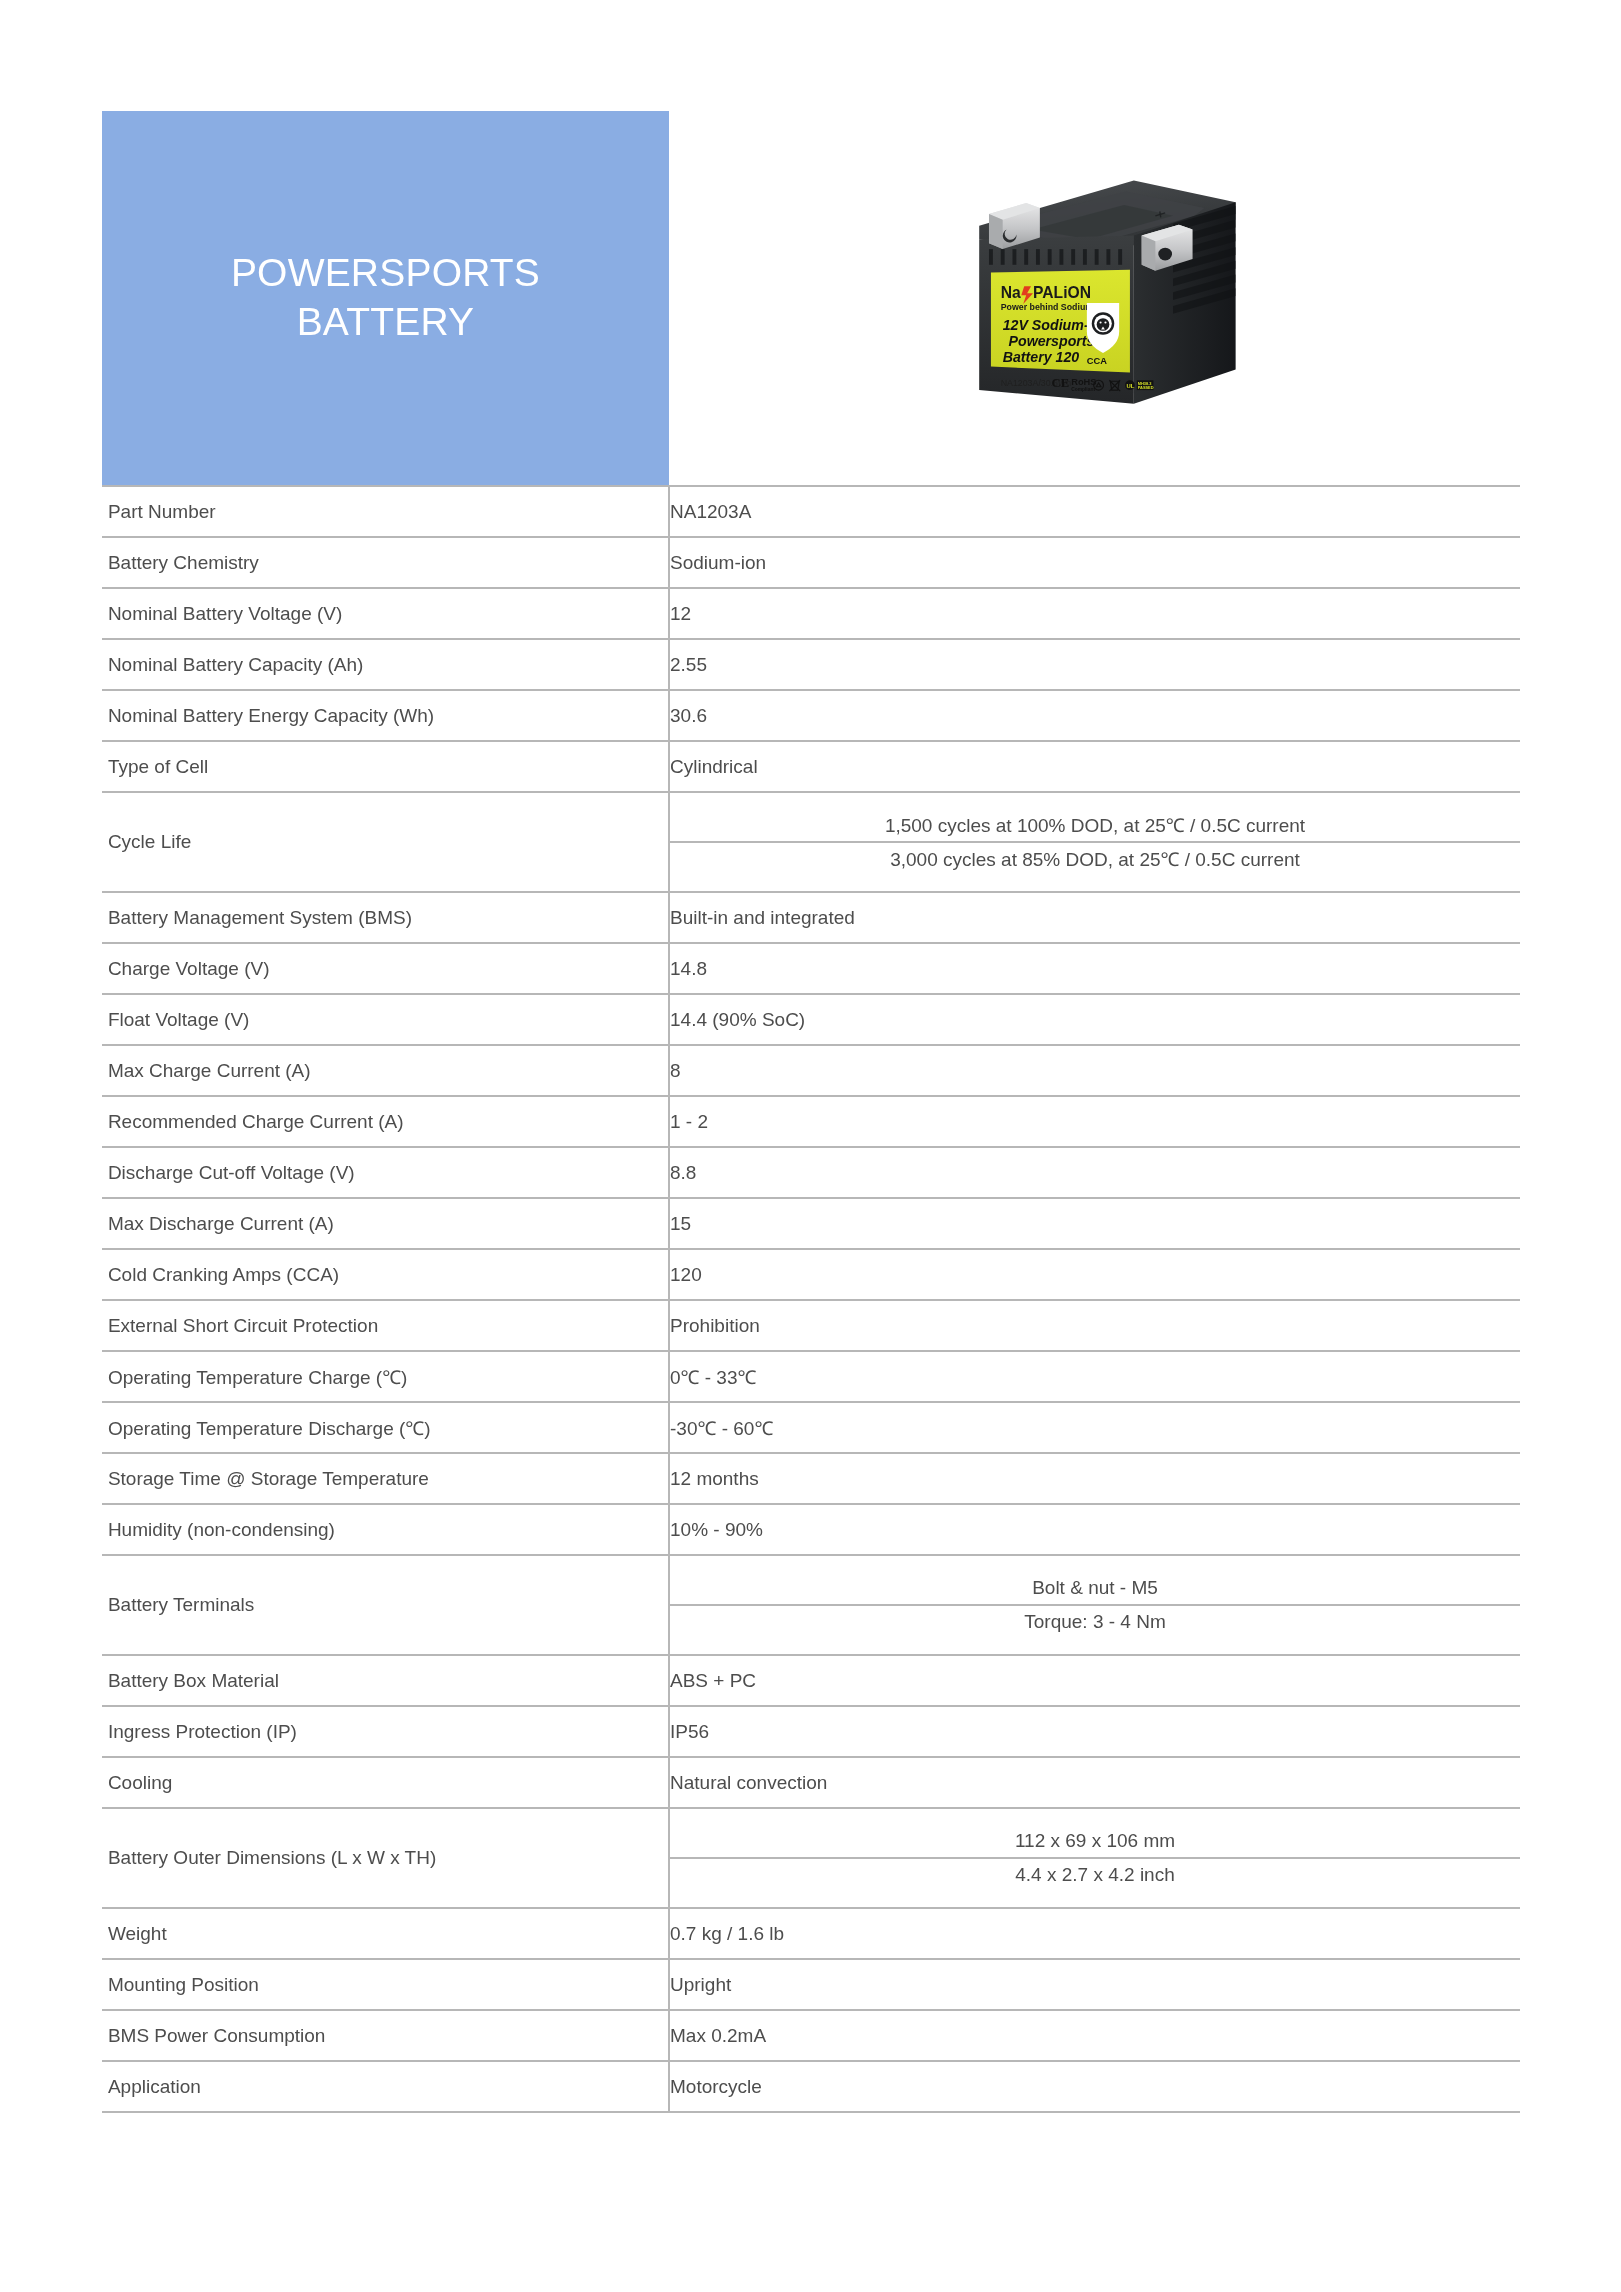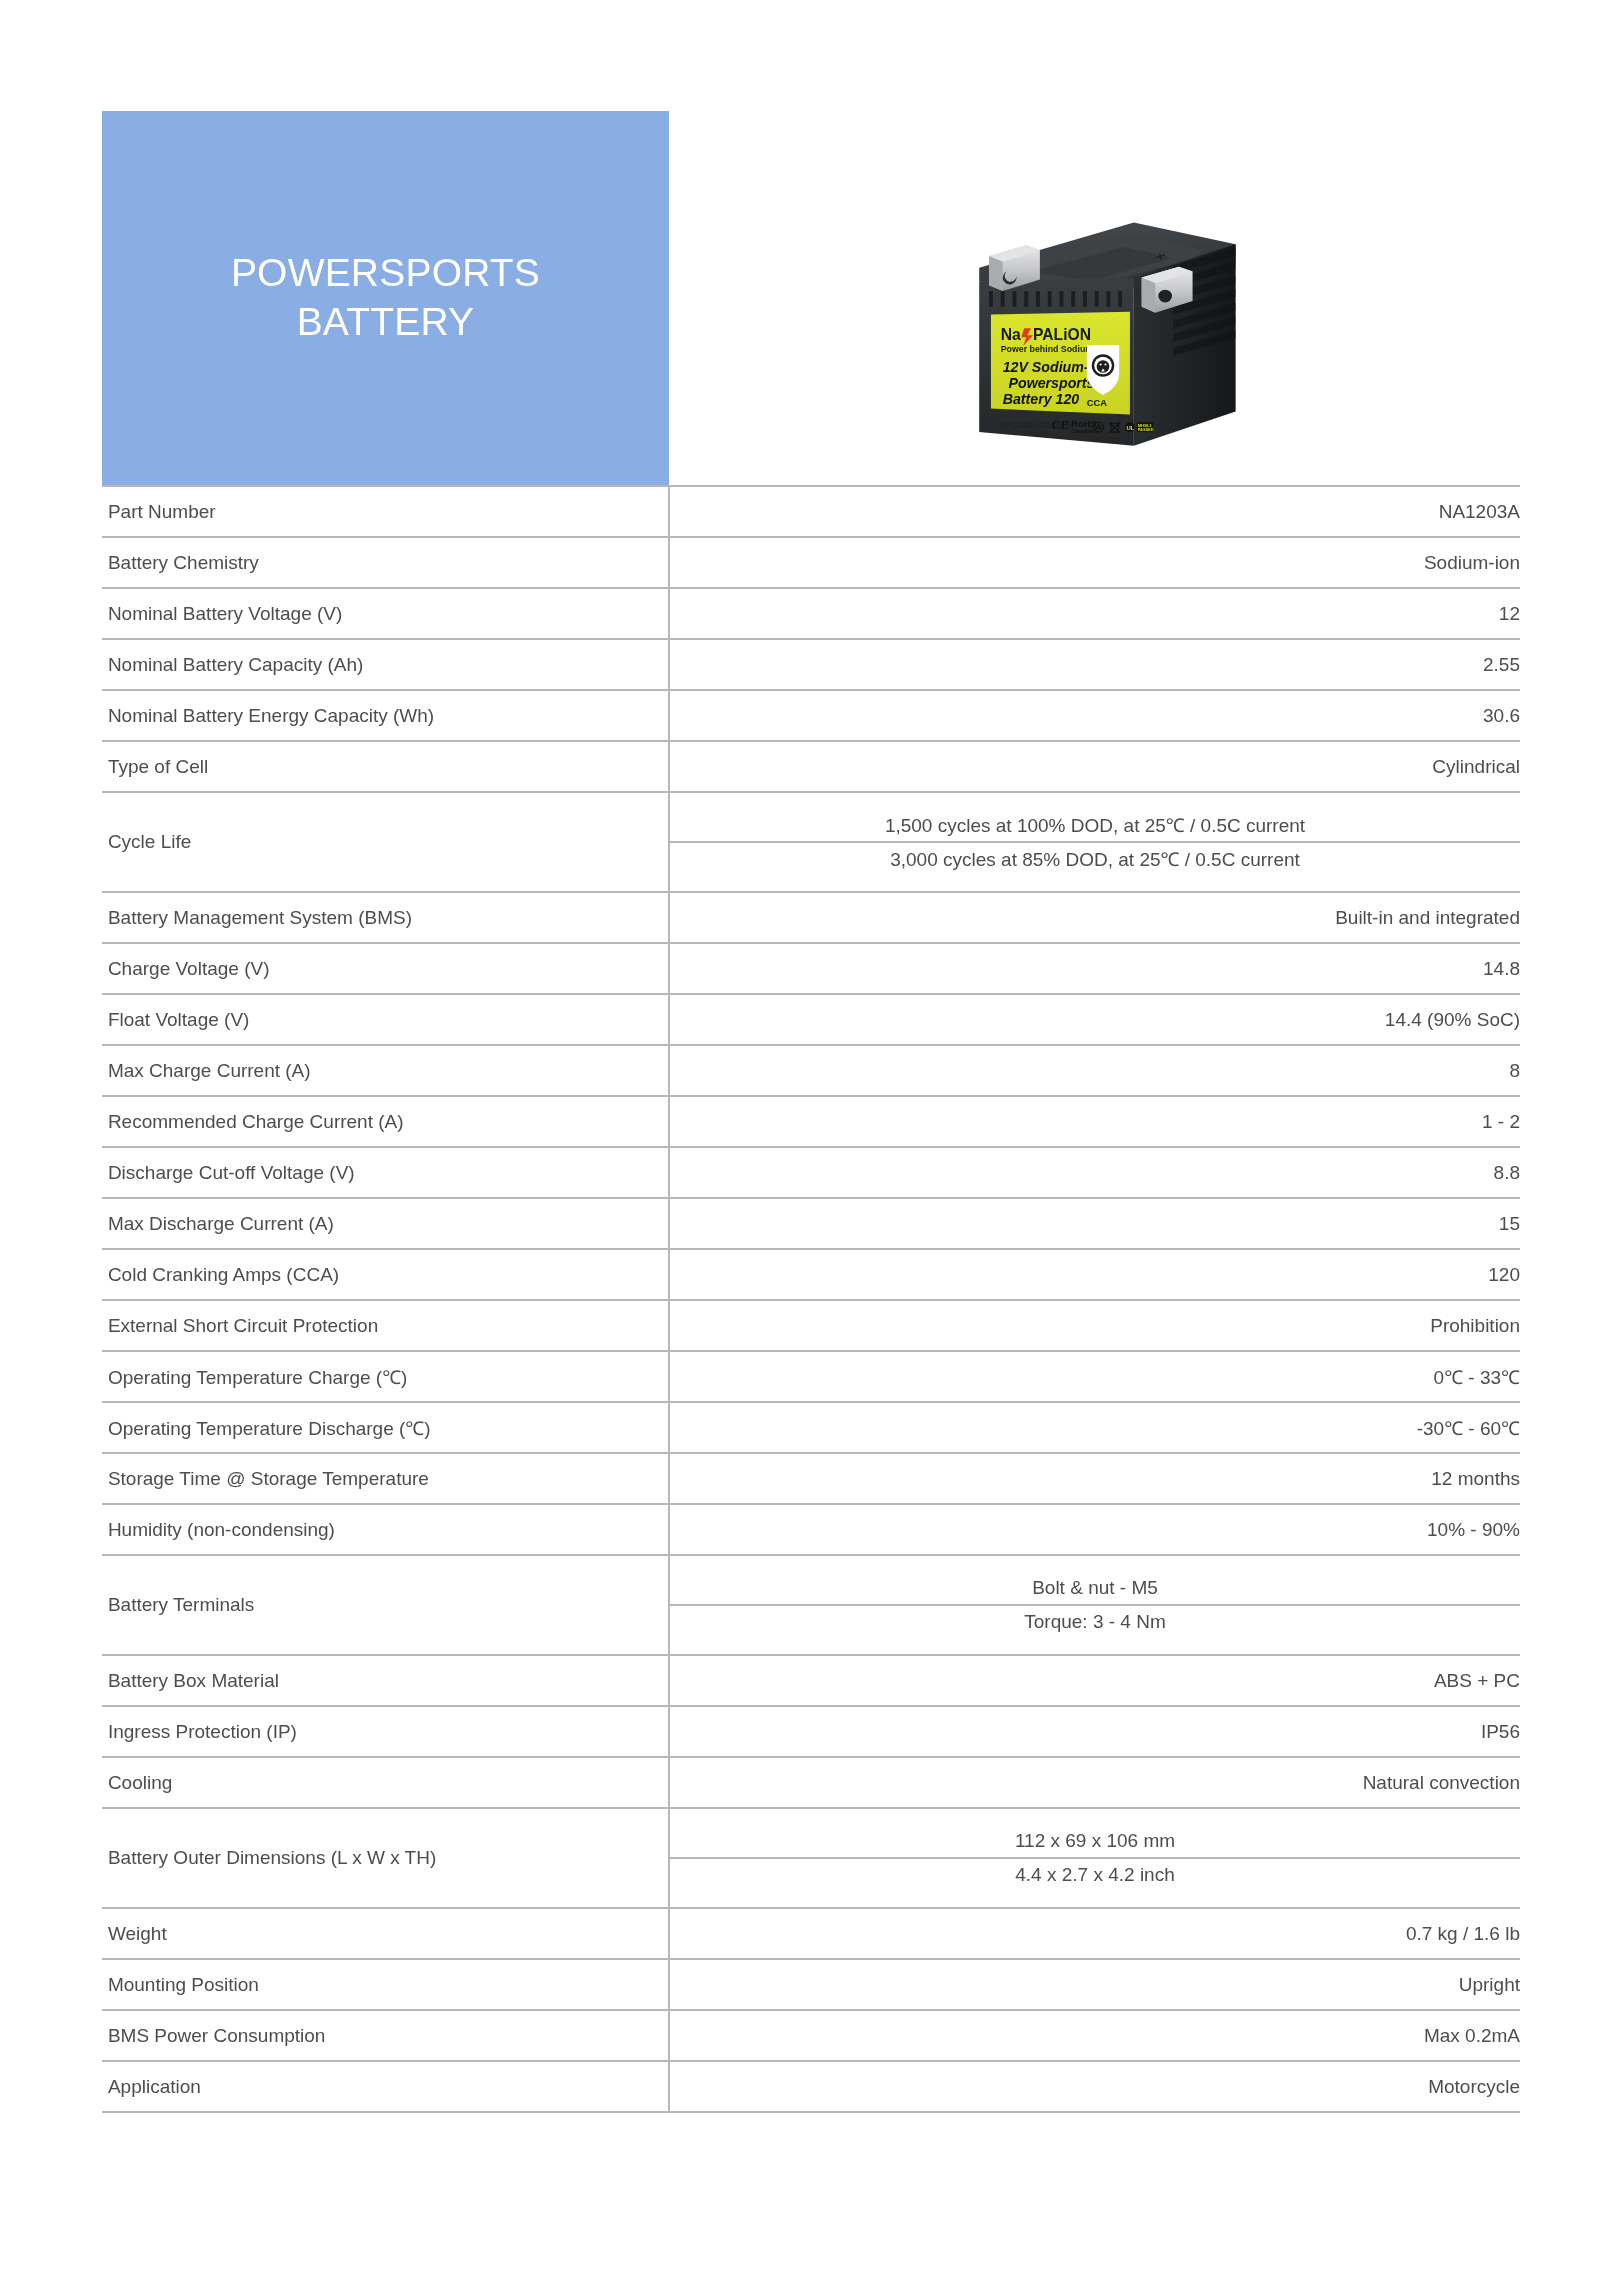--- a/index.html
+++ b/index.html
@@ -46,21 +46,21 @@
     font-weight: 400;
     line-height: 1.25;
     text-align: center;
     letter-spacing: 0.2px;
   }
   .header-image-block {
     flex: 1;
     height: 374px;
     position: relative;
     display: flex;
-    align-items: flex-end;
+    align-items: center;
     justify-content: center;
   }
 
   
   .battery-figure {
     position: relative;
     width: 323px;
     height: 284px;
     margin-left: 19.6px;
     margin-top: 5.9px;
@@ -94,21 +94,21 @@
     font-size: 19px;
     font-weight: 400;
     padding: 0 0 0 5.9px;
     height: 49px;
     margin-top: 32px;
   }
   td.value-cell {
     color: #4d4d4d;
     font-size: 19px;
     font-weight: 400;
-    text-align: right;
+    text-align: left;
     height: 49px;
   }
 
   
   td.label-cell.merged { height: 98px; }
 
   
   td.value-cell.stacked { padding: 0; }
   .stack-item {
     height: 32px;

